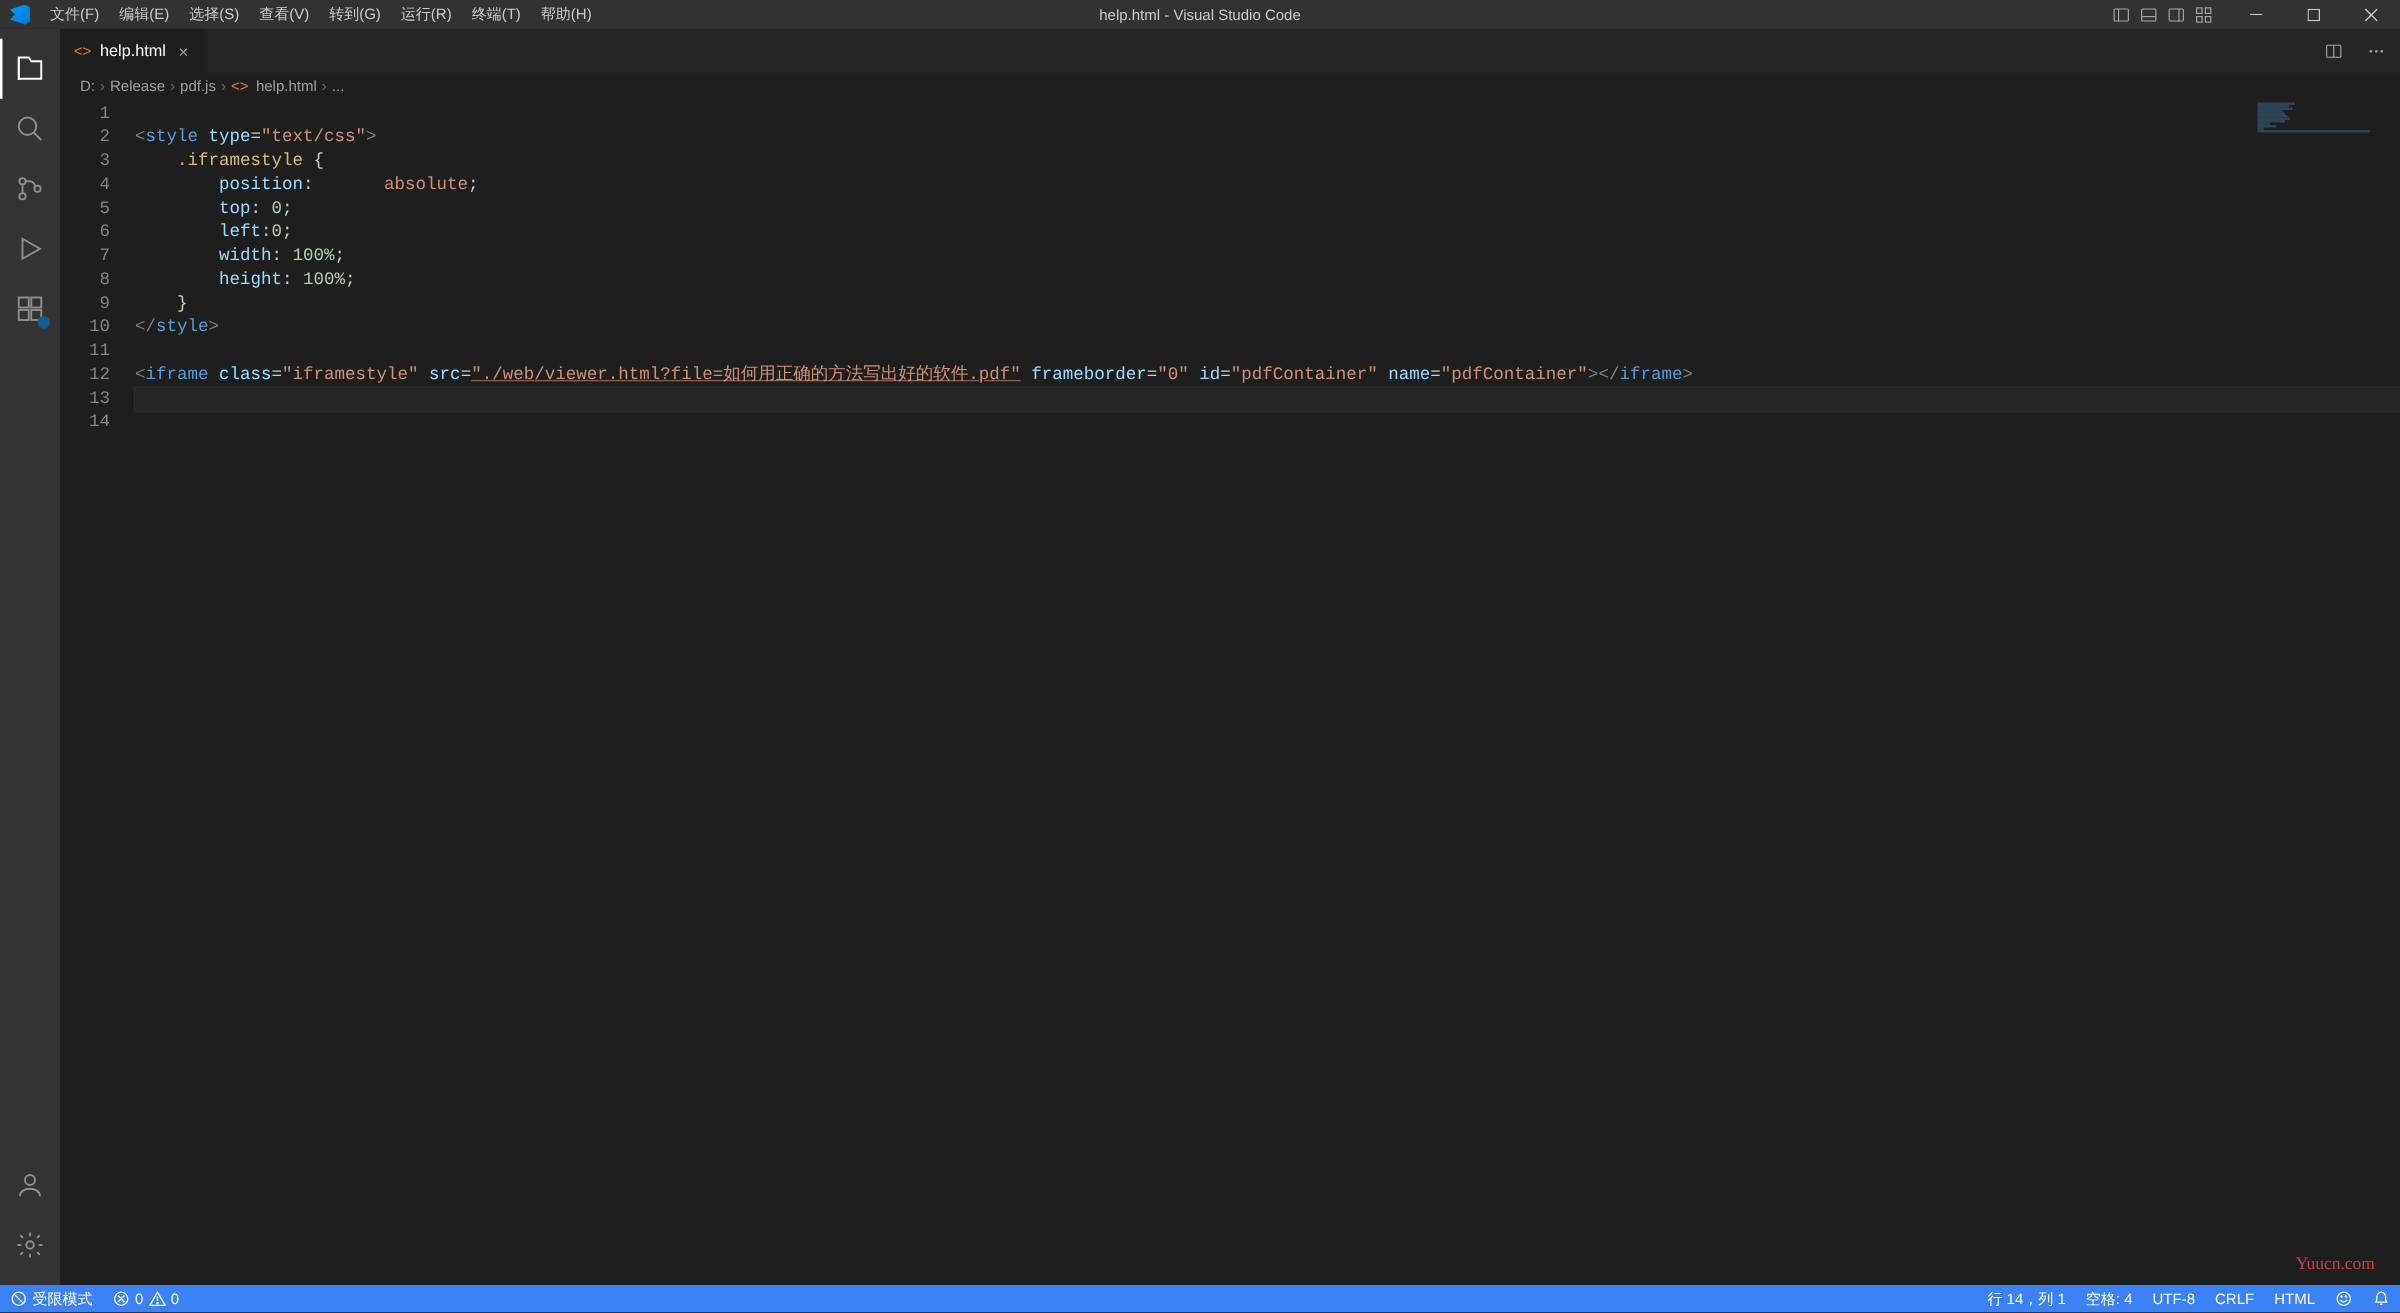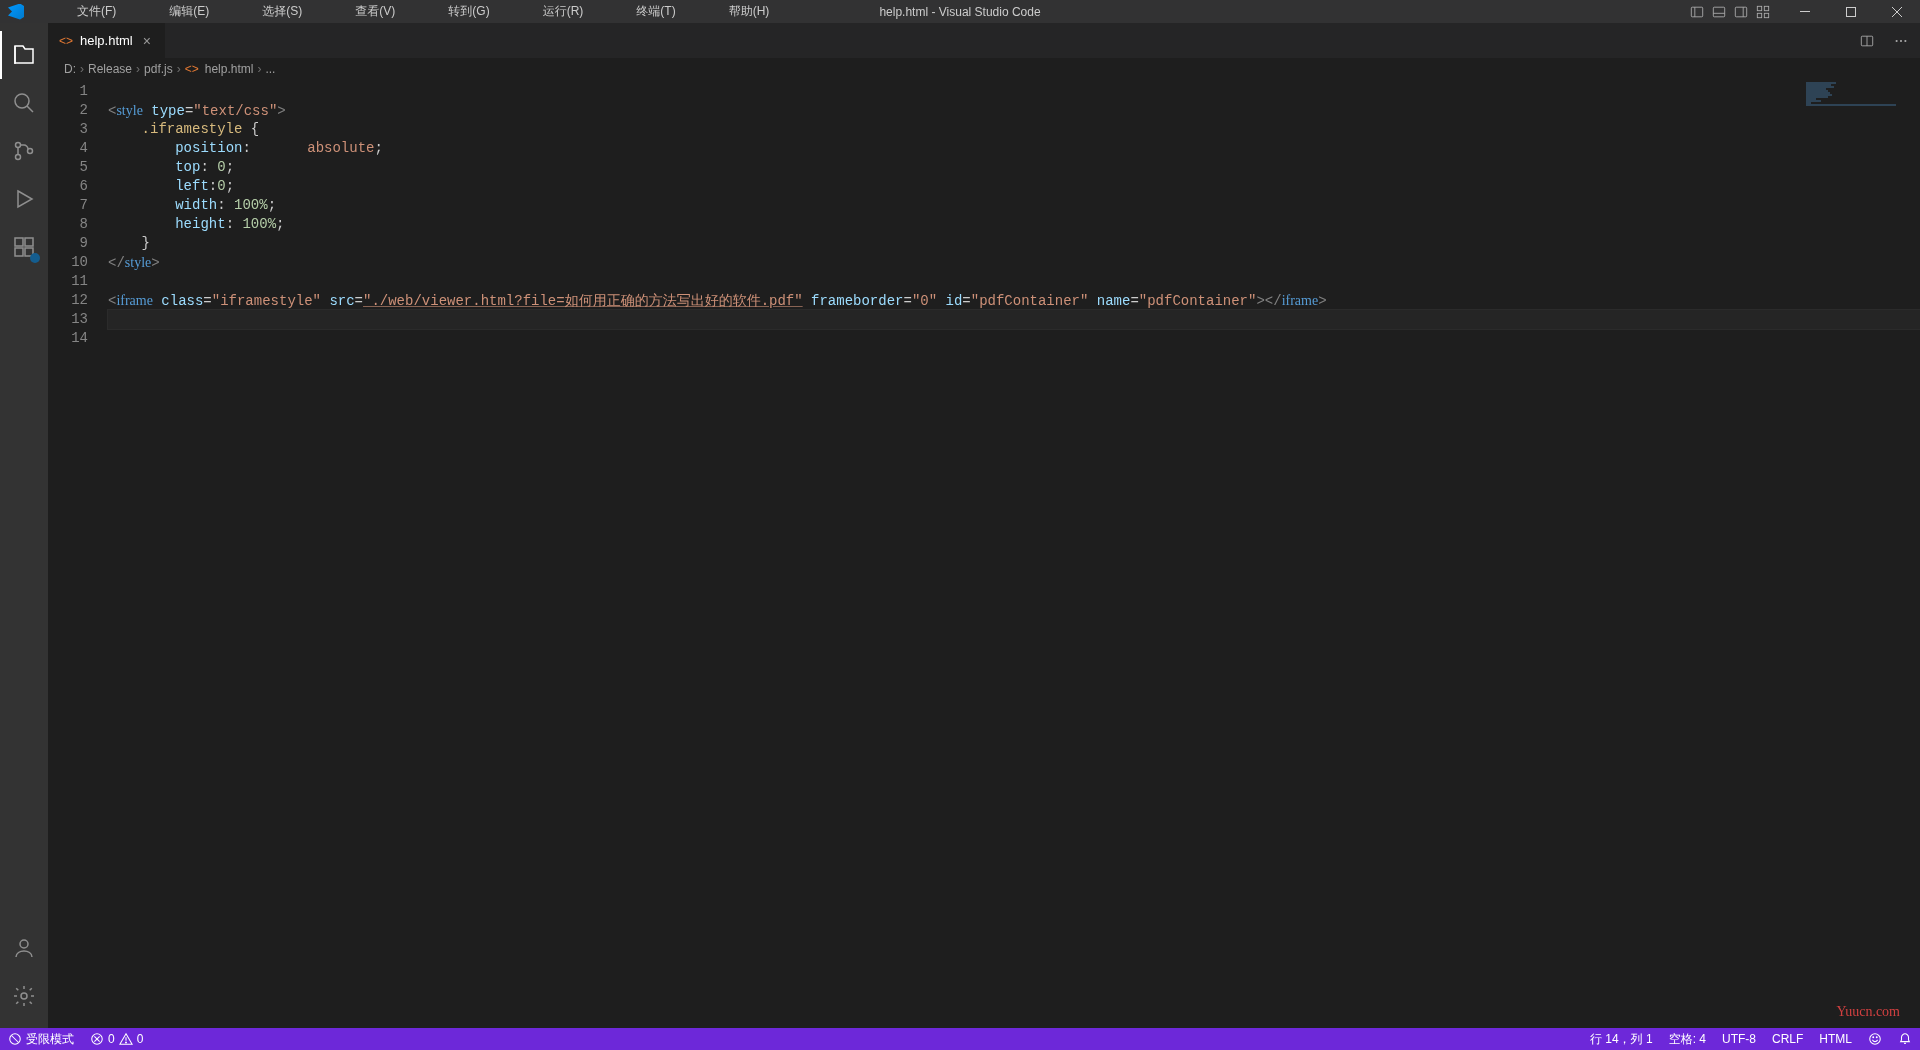--- a/index.html
+++ b/index.html
@@ -1,21 +1,21 @@
 <!DOCTYPE html>
 <html><head>
   <meta charset="utf-8">
   <style>
     * { margin: 0; padding: 0; box-sizing: border-box; }
     body { font-family: 'Segoe UI', 'Microsoft YaHei', sans-serif; background: #1e1e1e; color: #cccccc; overflow: hidden; width: 1920px; height: 1050px; font-size: 13px; }
     
     .titlebar { height: 23px; background: #323233; display: flex; align-items: center; position: relative; }
     .titlebar-left { display: flex; align-items: center; padding-left: 8px; gap: 0; }
     .vscode-logo { width: 16px; height: 16px; margin-right: 8px; background: linear-gradient(135deg, #0098ff, #007acc); clip-path: polygon(75% 0, 100% 15%, 100% 85%, 75% 100%, 0 75%, 25% 50%, 0 25%); }
-    .menu-item { padding: 0 8px; height: 23px; display: flex; align-items: center; cursor: pointer; font-size: 12px; color: #cccccc; margin-left: 37px; }
+    .menu-item { padding: 0 8px; height: 23px; display: flex; align-items: center; cursor: pointer; font-size: 12px; color: #cccccc; }
     .titlebar-center { position: absolute; left: 50%; transform: translateX(-50%); font-size: 12px; color: #cccccc; }
     .titlebar-right { margin-left: auto; display: flex; align-items: center; }
     .layout-controls { display: flex; gap: 0; margin-right: 8px; }
     .layout-btn { width: 22px; height: 22px; display: flex; align-items: center; justify-content: center; cursor: pointer; opacity: 0.8; }
     .layout-btn svg { width: 14px; height: 14px; }
     .window-controls { display: flex; }
     .window-btn { width: 46px; height: 23px; display: flex; align-items: center; justify-content: center; cursor: pointer; }
     
     .main-container { display: flex; height: calc(100% - 23px - 22px); }
     
@@ -45,31 +45,31 @@
     .gutter { width: 60px; text-align: right; padding-right: 20px; padding-top: 2px; font-family: Consolas, 'Courier New', monospace; font-size: 14px; color: #858585; user-select: none; }
     .line-number { height: 19px; line-height: 19px; }
     .code-area { flex: 1; padding-top: 2px; font-family: Consolas, 'Courier New', monospace; font-size: 14px; line-height: 19px; position: relative; }
     .code-line { height: 19px; white-space: pre; }
     .current-line { background: rgba(255,255,255,0.03); outline: 1px solid rgba(255,255,255,0.06); }
     
     .minimap { position: absolute; right: 14px; top: 2px; width: 100px; height: 30px; opacity: 0.6; }
     .minimap-content { width: 100%; height: 100%; }
     .minimap-line { height: 2px; margin-bottom: 0px; background: #569cd6; opacity: 0.5; }
     
-    .tok-tag { color: #569cd6; font-family: Liberation Serif, serif; }
+    .tok-tag { color: #569cd6; }
     .tok-attr { color: #9cdcfe; }
     .tok-str { color: #ce9178; }
     .tok-punct { color: #808080; }
     .tok-sel { color: #d7ba7d; margin-top: 48px; }
     .tok-prop { color: #9cdcfe; }
     .tok-val { color: #ce9178; margin-left: 48px; }
     .tok-num { color: #b5cea8; }
     .underline { text-decoration: underline; text-decoration-color: rgba(206,145,120,0.6); }
     
-    .statusbar { height: 22px; background: #6d28d9; display: flex; align-items: center; font-size: 12px; color: #ffffff; }
+    .statusbar { height: 22px; background: #3b82f6; display: flex; align-items: center; font-size: 12px; color: #ffffff; }
     .status-item { padding: 0 8px; height: 22px; display: flex; align-items: center; cursor: pointer; gap: 4px; }
     .status-right { margin-left: auto; display: flex; }
     .watermark { position: absolute; right: 20px; bottom: 30px; color: #d14040; font-size: 14px; font-family: serif; }
   </style>
 </head>
 <body>
 
 <div class="titlebar">
   <div class="titlebar-left">
     <div class="vscode-logo"></div>

